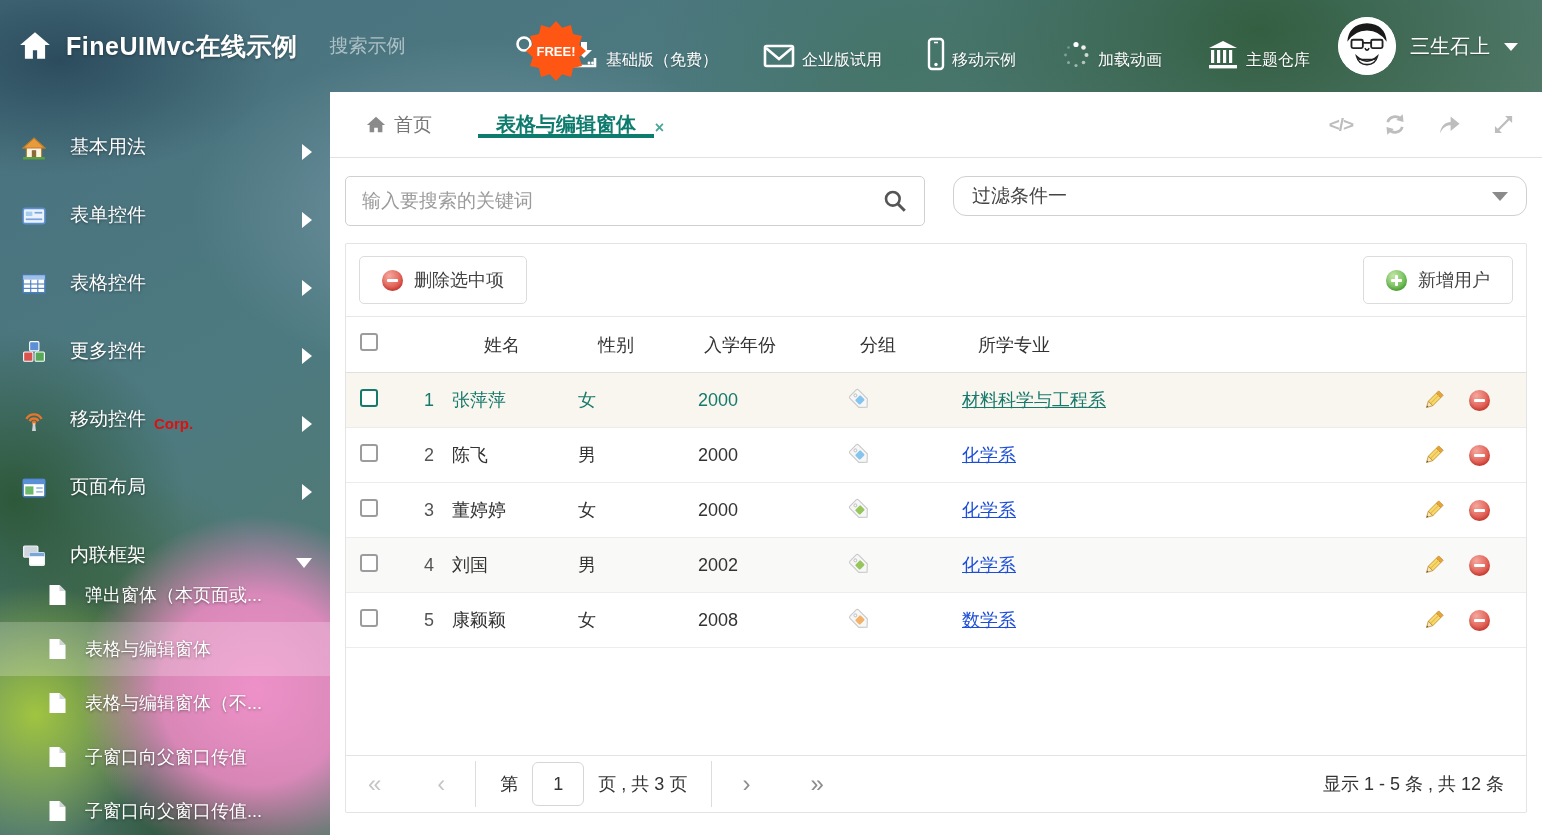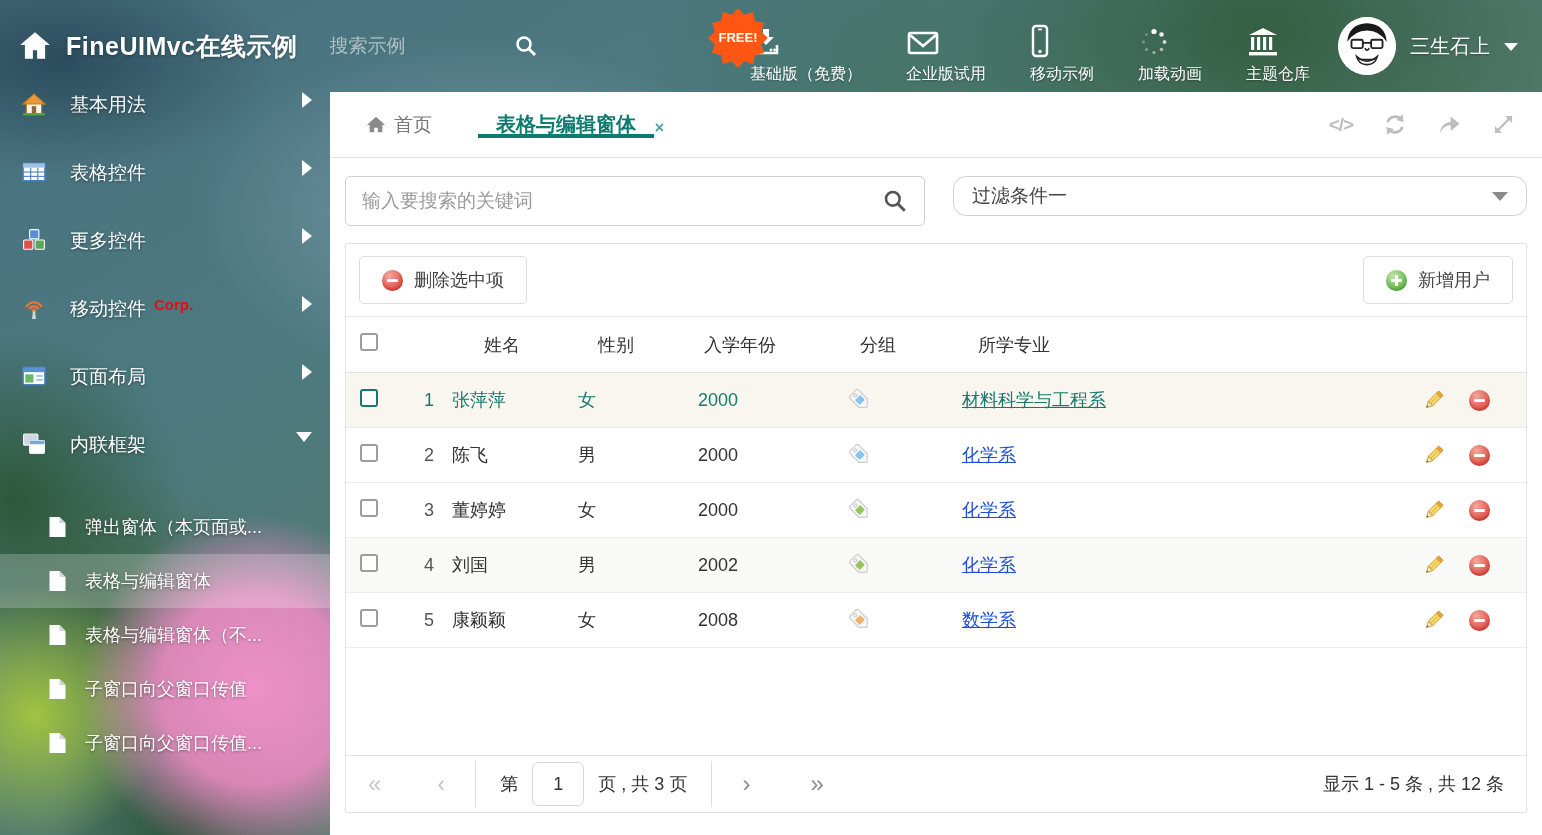--- a/index.html
+++ b/index.html
@@ -17,33 +17,33 @@
       radial-gradient(ellipse at 60px 60px, rgba(20,45,65,.55) 0, rgba(20,45,65,0) 220px),
       linear-gradient(150deg,#48707f 0%,#4d7a80 30%,#52796b 55%,#567a5e 80%,#4f7a55 100%);
   }
   
   .topbar { position:absolute; top:0; left:0; right:0; height:92px; display:flex; align-items:center; padding:0 24px 0 18px; color:#fff; }
   .brand-home { width:34px; height:34px; margin-right:14px; }
   .app-title { font-size:25px; font-weight:bold; letter-spacing:.5px; text-shadow:0 1px 3px rgba(0,0,0,.35); white-space:nowrap; }
   .hsearch { display:flex; align-items:center; margin-left:32px; width:208px; justify-content:space-between; cursor:text; }
   .hsearch-ph { font-size:19px; color:rgba(255,255,255,.55); }
   .hnav { display:flex; align-items:flex-start; margin-left:auto; gap:44px; margin-right:28px; position:relative; }
-  .hnav-item { display:flex; flex-direction:column; align-items:flex-start; gap:6px; cursor:pointer; position:relative; padding-top:16px; }
+  .hnav-item { display:flex; flex-direction:row; align-items:flex-end; gap:6px; cursor:pointer; position:relative; padding-top:16px; }
   .hnav-item .hicon { height:34px; display:flex; align-items:flex-end; }
   .hnav-label { font-size:16px; white-space:nowrap; text-shadow:0 1px 2px rgba(0,0,0,.3); }
   .free-badge { position:absolute; left:-42px; top:0; width:60px; height:60px; }
   .free-badge svg { position:absolute; inset:0; }
   .free-badge span { position:absolute; inset:0; display:flex; align-items:center; justify-content:center; font-size:13px; font-weight:bold; color:#fff; }
   .huser { display:flex; align-items:center; gap:14px; cursor:pointer; }
   .avatar { width:58px; height:58px; border-radius:50%; overflow:hidden; background:#fff; flex:none; }
   .huser-name { font-size:20px; text-shadow:0 1px 2px rgba(0,0,0,.35); }
   .caret-down { width:0; height:0; border-left:7px solid transparent; border-right:7px solid transparent; border-top:8px solid #fff; margin-top:2px; }
   
   .sidebar { position:absolute; top:92px; left:0; width:330px; bottom:0; color:#fff; }
-  .side-item { height:68px; display:flex; align-items:flex-start; padding:0 18px 0 22px; cursor:pointer; }
+  .side-item { height:68px; display:flex; align-items:flex-end; padding:0 18px 0 22px; cursor:pointer; }
   .side-item .sicon { width:24px; height:24px; margin-right:24px; flex:none; }
   .slabel { font-size:19px; text-shadow:0 1px 3px rgba(0,0,0,.45); white-space:nowrap; }
   .corp { color:#e01010; font-size:15px; margin-left:8px; text-shadow:none; font-weight:bold; }
   .arr { margin-left:auto; width:0; height:0; }
   .arr.right { border-top:8px solid transparent; border-bottom:8px solid transparent; border-left:10px solid #fff; }
   .arr.down { border-left:8px solid transparent; border-right:8px solid transparent; border-top:10px solid #fff; }
   .side-sub { height:54px; display:flex; align-items:center; padding:0 18px 0 48px; cursor:pointer; }
   .side-sub.active { background:rgba(255,255,255,.22); }
   .side-sub .dicon { width:19px; height:22px; margin-right:18px; flex:none; }
   .sub-label { font-size:18px; text-shadow:0 1px 3px rgba(0,0,0,.45); white-space:nowrap; }
@@ -206,20 +206,30 @@
             <path d="M11 2 L21 11 H18 V20 H4 V11 H1 Z" fill="#fdf3e3" stroke="#b97c2a"></path>
             <path d="M11 2 L21 11 H1 Z" fill="#e89a3c" stroke="#b97c2a"></path>
             <rect x="9" y="13" width="4" height="7" fill="#8a6a3a"></rect>
             <rect x="1" y="19.3" width="20" height="2.2" fill="#58a33e"></rect>
           </svg></span>
       <span class="slabel">基本用法</span>
       <span class="arr right"></span>
     </div>
     <div class="side-item">
       <span class="sicon"><svg viewBox="0 0 22 22" width="24" height="24">
+            <rect x="1" y="4" width="20" height="14" rx="2" fill="#eaf3fd" stroke="#5a8fd0" stroke-width="1.4"></rect>
+            <rect x="3.5" y="7" width="6" height="4" fill="#a8ccf0"></rect>
+            <line x1="11.5" y1="8" x2="18.5" y2="8" stroke="#7aa7d8" stroke-width="1.6"></line>
+            <line x1="3.5" y1="14" x2="18.5" y2="14" stroke="#7aa7d8" stroke-width="1.6"></line>
+          </svg></span>
+      <span class="slabel">表单控件</span>
+      <span class="arr right"></span>
+    </div>
+    <div class="side-item">
+      <span class="sicon"><svg viewBox="0 0 22 22" width="24" height="24">
             <rect x="1" y="3" width="20" height="16" fill="#fff" stroke="#4a7fc0" stroke-width="1.4"></rect>
             <rect x="1" y="3" width="20" height="4" fill="#9dbfe8"></rect>
             <line x1="1" y1="11" x2="21" y2="11" stroke="#4a7fc0"></line>
             <line x1="1" y1="15" x2="21" y2="15" stroke="#4a7fc0"></line>
             <line x1="8" y1="7" x2="8" y2="19" stroke="#4a7fc0"></line>
             <line x1="14.5" y1="7" x2="14.5" y2="19" stroke="#4a7fc0"></line>
           </svg></span>
       <span class="slabel">表格控件</span>
       <span class="arr right"></span>
     </div>

